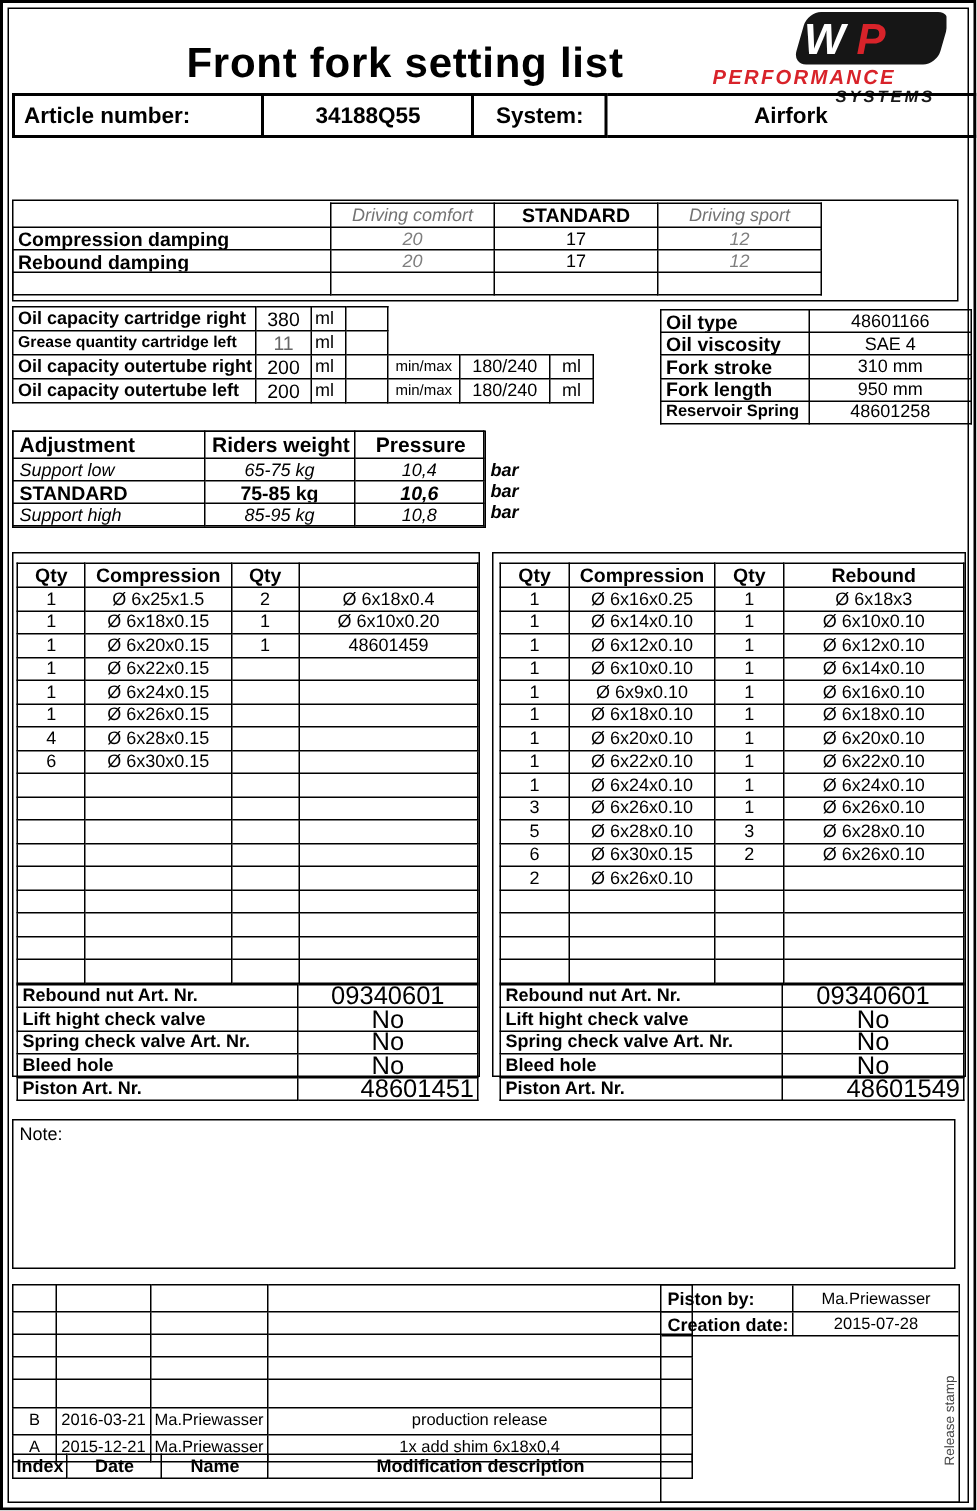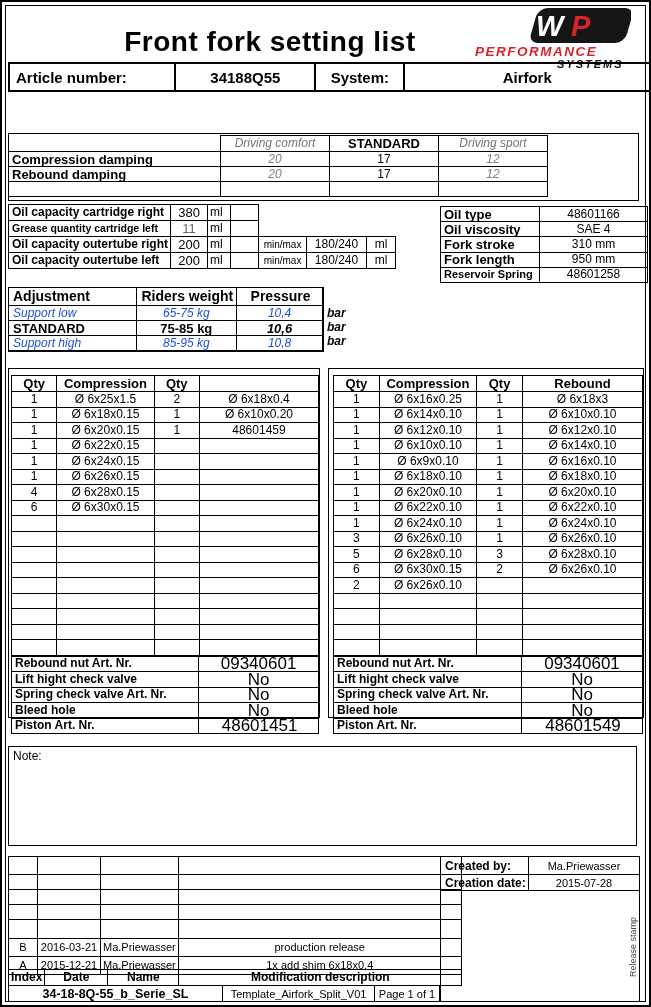--- a/index.html
+++ b/index.html
@@ -69,41 +69,41 @@
   
   .adj-box{top:287px;left:8px;width:314px;height:63px;border:1px solid #000;}
   .adj{margin:-1px 0 0 -1px;}
   .aj-c1{width:130px;text-align:left;padding-left:4px;}
   .aj-c2{width:94px;}
   .aj-c3{width:83px;}
   .adj .hdr .td{height:17px;font-weight:bold;font-size:14px;text-align:left;padding-left:4px;}
   .adj .hdr .aj-c2,.adj .hdr .aj-c3{text-align:center;}
   .adj .row .td{height:14px;}
   .adj .row .aj-c3{font-style:italic;}
-  .adj .row.muted .td{color:#1d4ed8;font-style:italic;}
+  .adj .row.muted .td{color:#000000;font-style:italic;}
   .adj .row.standard .td{font-weight:bold;font-size:13px;}
   .bar-unit{left:327px;width:30px;height:14px;font-size:12px;font-style:italic;font-weight:bold;line-height:14px;}
 
   
   .shim-box{border:1px solid #000;top:368px;height:348px;}
   .shim-box.left{left:8px;width:310px;}
   .shim-box.right{left:328px;width:314px;}
   .shim{margin:6px 0 0 2px;}
   .shim-box.right .shim{margin-left:4px;}
   .s-qty{width:44px;}
   .s-val{width:94px;}
   .s-val2{width:123px;}
   .shim .hdr .td{height:15px;font-weight:bold;font-size:13px;}
   .shim .row .td{height:14.5px;}
   .info{margin:0 0 0 2px;}
   .shim-box.right .info{margin-left:4px;}
   .i-label{width:186px;text-align:left;font-weight:bold;padding-left:3px;}
   .i-val{width:119px;font-size:17px;}
   .info .row .td{height:14.5px;}
-  .info .row.leftval .i-val{text-align:center;padding-left:4px;}
+  .info .row.leftval .i-val{text-align:right;padding-left:4px;}
 
   
   .legend{top:722px;left:8px;width:629px;height:17px;border:1px solid #000;display:flex;align-items:center;font-size:12px;}
   .leg-label{width:56px;padding-left:4px;}
   .leg-tbd{width:325px;border-left:1px solid #000;padding-left:6px;height:100%;display:flex;align-items:center;}
   .leg-comment{flex:1;padding-left:6px;}
 
   
   .note{top:746px;left:8px;width:629px;height:100px;border:1px solid #000;font-size:12px;padding:2px 4px;box-sizing:border-box;}
 
@@ -678,28 +678,23 @@
         </div>
       </div>
     <div class="t rev-hdr">
       <div class="tr">
         <div class="td f-c1">Index</div>
         <div class="td f-c2">Date</div>
         <div class="td f-c3">Name</div>
         <div class="td f-c4">Modification description</div>
       </div>
     </div>
-    <div class="f-bottom">
-      <div class="fb fb1">34-18-8Q-55_b_Serie_SL</div>
-      <div class="fb fb2">Template_Airfork_Split_V01</div>
-      <div class="fb fb3">Page 1 of 1</div>
-    </div>
     <div class="created">
       <div class="cr-row cr-r1">
-        <div class="cr-label">Created by:</div>
+        <div class="cr-label">Piston by:</div>
         <div class="cr-val">Ma.Priewasser</div>
       </div>
       <div class="cr-row cr-r2">
         <div class="cr-label">Creation date:</div>
         <div class="cr-val">2015-07-28</div>
       </div>
       <div class="release-area">
         <div class="release-stamp">Release stamp</div>
       </div>
     </div>

